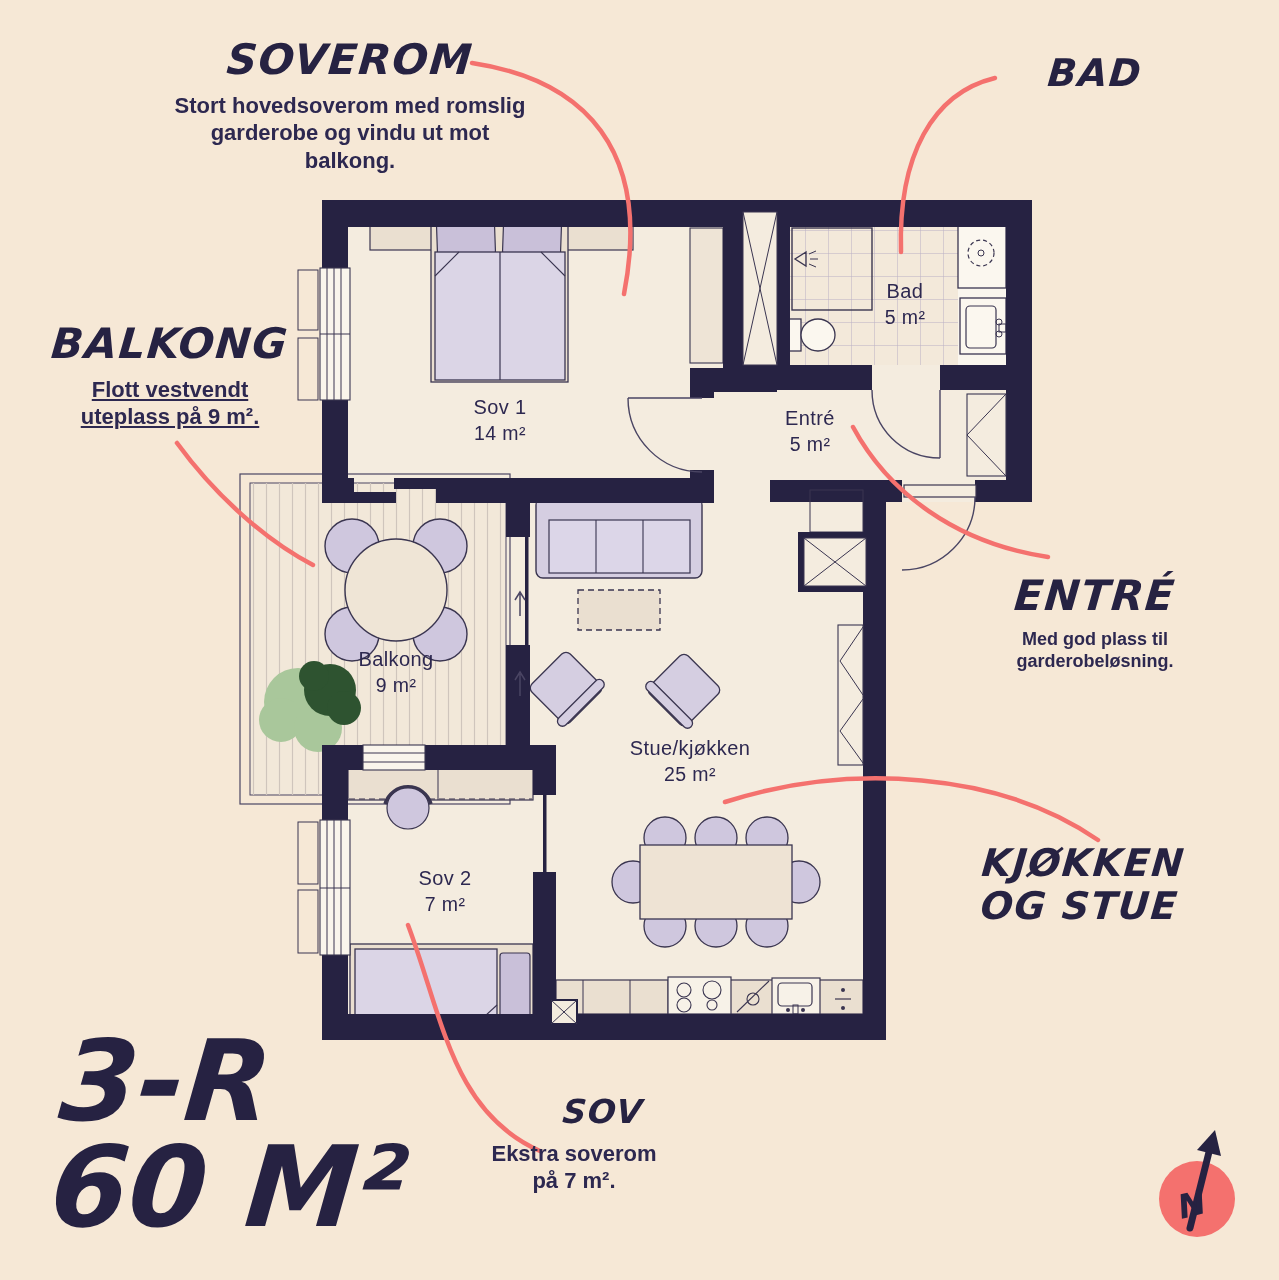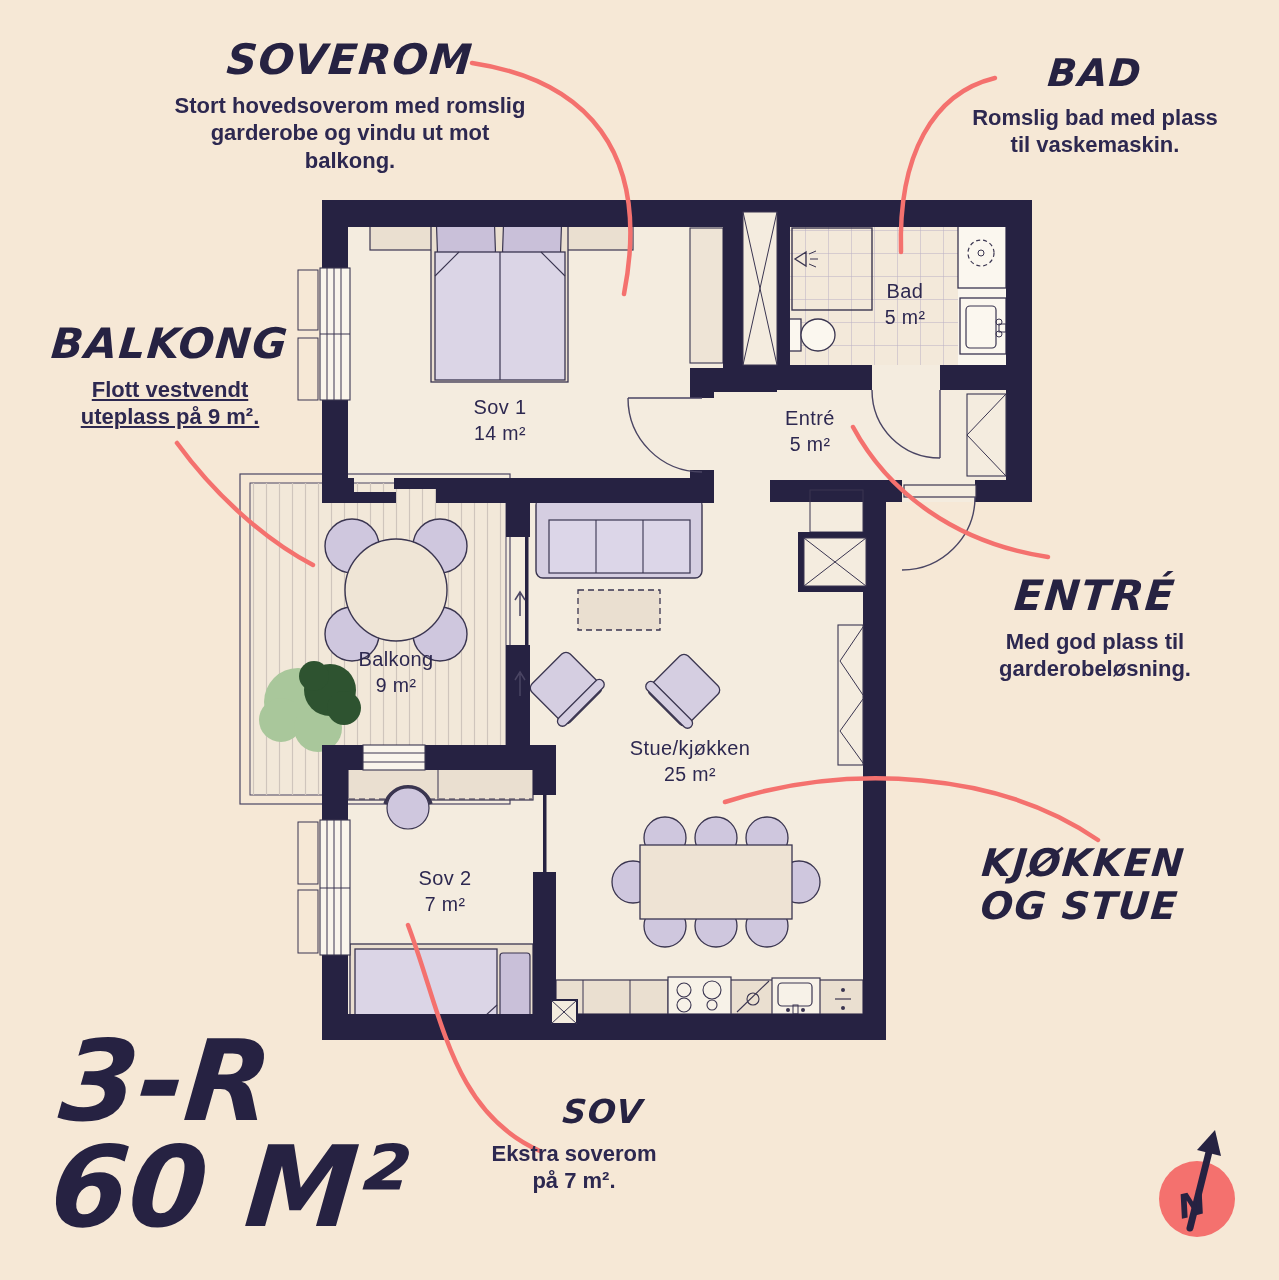--- a/index.html
+++ b/index.html
@@ -14,21 +14,21 @@
   .ann-soverom h2{font-size:42px;}
   .ann-soverom p{font-size:22px;max-width:352px;}
   .ann-bad{left:930px;top:52px;width:330px;}
   .ann-bad h2{font-size:38px;}
   .ann-bad p{font-size:22px;max-width:252px;}
   .ann-balkong{left:25px;top:320px;width:290px;}
   .ann-balkong h2{font-size:42px;}
   .ann-balkong p{font-size:22px;max-width:216px;text-decoration:underline;}
   .ann-entre{left:950px;top:572px;width:290px;}
   .ann-entre h2{font-size:42px;}
-  .ann-entre p{font-size:22px;max-width:238px;}
+  .ann-entre p{font-size:18px;max-width:238px;}
   .ann-kjokken{left:884px;top:842px;width:395px;}
   .ann-kjokken h2{font-size:38px;}
   .ann-kjokken p{font-size:22px;max-width:366px;}
   .ann-sov{left:478px;top:1094px;width:250px;}
   .ann-sov h2{font-size:33px;}
   .ann-sov p{font-size:22px;max-width:180px;margin-left:6px;}
   .plan-title{position:absolute;left:56px;top:1028px;width:360px;text-align:left;
               font-family:"DejaVu Sans",sans-serif;font-weight:bold;font-style:italic;
               color:#262242;font-size:112px;line-height:0.95;transform:skewX(-5deg);}
   .room-name{font-family:"Liberation Sans",sans-serif;font-size:20px;fill:#2d2850;letter-spacing:.4px;}
@@ -321,21 +321,20 @@
       <text class="compass-n" x="1192" y="1216" text-anchor="middle" transform="rotate(-14 1192 1205)">N</text>
     </g>
   </svg>
 
   <div class="ann ann-soverom">
     <h2>SOVEROM</h2>
     <p>Stort hovedsoverom med romslig garderobe og vindu ut mot balkong.</p>
   </div>
   <div class="ann ann-bad">
     <h2>BAD</h2>
-    <p>Romslig bad med plass til vaskemaskin.</p>
   </div>
   <div class="ann ann-balkong">
     <h2>BALKONG</h2>
     <p>Flott vestvendt uteplass på 9 m².</p>
   </div>
   <div class="ann ann-entre">
     <h2>ENTRÉ</h2>
     <p>Med god plass til garderobeløsning.</p>
   </div>
   <div class="ann ann-kjokken">

